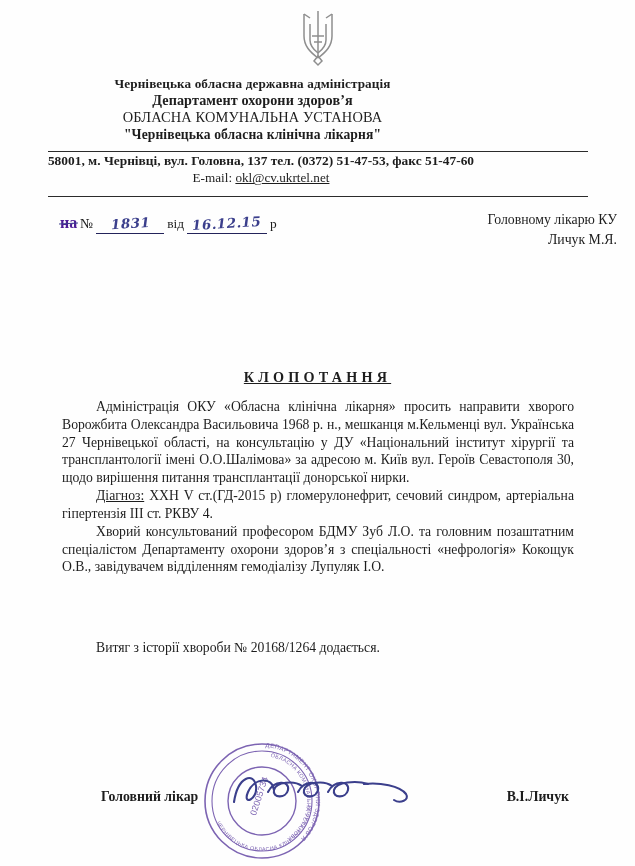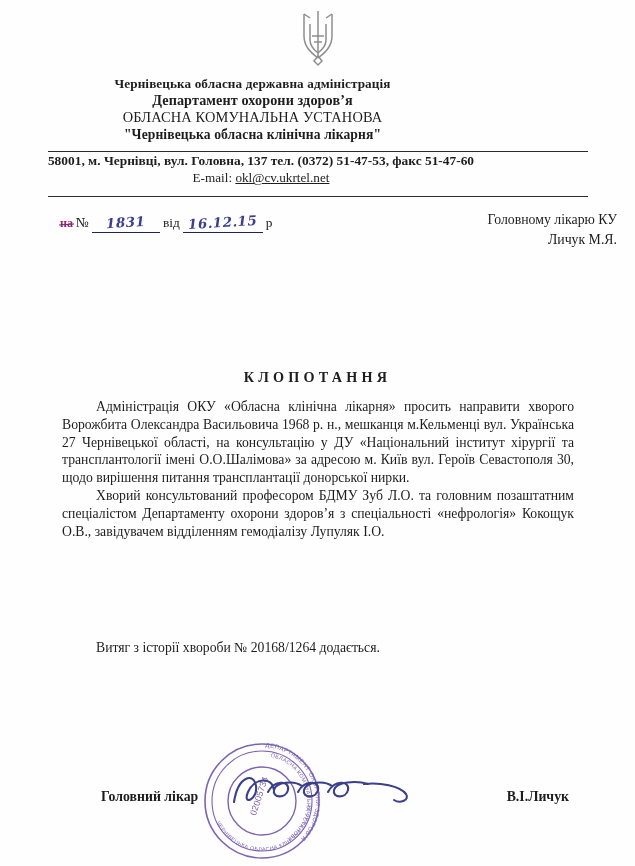--- a/index.html
+++ b/index.html
@@ -103,23 +103,23 @@
     top: 214px;
     left: 60px;
     font-size: 13.4px;
     display: flex;
     align-items: baseline;
     gap: 3px;
     white-space: nowrap;
   }
   .ref-struck {
     position: relative;
-    color: #be185d;
-    font-weight: bold;
-    font-size: 12px;
+    color: #4c1d95;
+    font-weight: bold;
+    font-size: 16px;
   }
   .ref-struck::after {
     content: "";
     position: absolute;
     left: -1px;
     right: -1px;
     top: 52%;
     height: 1.4px;
     background: #3b3f8c;
     transform: rotate(-3deg);
@@ -159,20 +159,21 @@
   
   .doc-title {
     position: absolute;
     top: 369px;
     left: 0;
     width: 635px;
     text-align: center;
     font-size: 14.2px;
     font-weight: bold;
     letter-spacing: 4.2px;
+    text-decoration: underline;
   }
 
   
   .body {
     position: absolute;
     top: 398px;
     left: 62px;
     width: 512px;
     font-size: 13.7px;
     line-height: 1.30;
@@ -293,20 +294,23 @@
 
   <div class="addressee">
     <div>Головному лікарю КУ</div>
     <div>Личук М.Я.</div>
   </div>
 
   <div class="doc-title">КЛОПОТАННЯ</div>
 
   <div class="body">
     <p>Адміністрація ОКУ «Обласна клінічна лікарня» просить направити хворого Ворожбита Олександра Васильовича 1968 р. н., мешканця м.Кельменці вул. Українська 27 Чернівецької області, на консультацію у ДУ «Національний інститут хірургії та трансплантології імені О.О.Шалімова» за адресою м. Київ вул. Героїв Севастополя 30, щодо вирішення питання трансплантації донорської нирки.</p>
+    <p>
+      <span class="u">Діагноз:</span><span> ХХН V ст.(ГД-2015 р) гломерулонефрит, сечовий синдром, артеріальна гіпертензія III ст. РКВУ 4.</span>
+    </p>
     <p>Хворий консультований професором БДМУ Зуб Л.О. та головним позаштатним спеціалістом Департаменту охорони здоров’я  з спеціальності «нефрологія» Кокощук О.В., завідувачем відділенням гемодіалізу Лупуляк І.О.</p>
   </div>
 
   <div class="attach">Витяг з історії хвороби № 20168/1264 додається.</div>
 
   <div class="sign-row">
     <span class="sign-title">Головний лікар</span>
     <span class="sign-name">В.І.Личук</span>
   </div>
 

